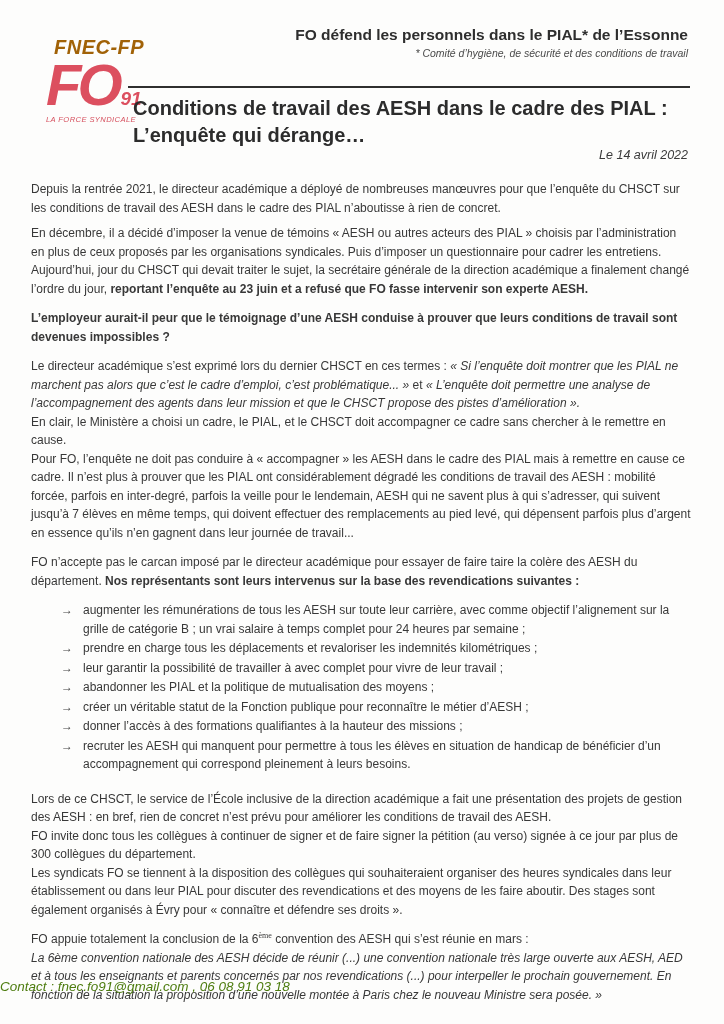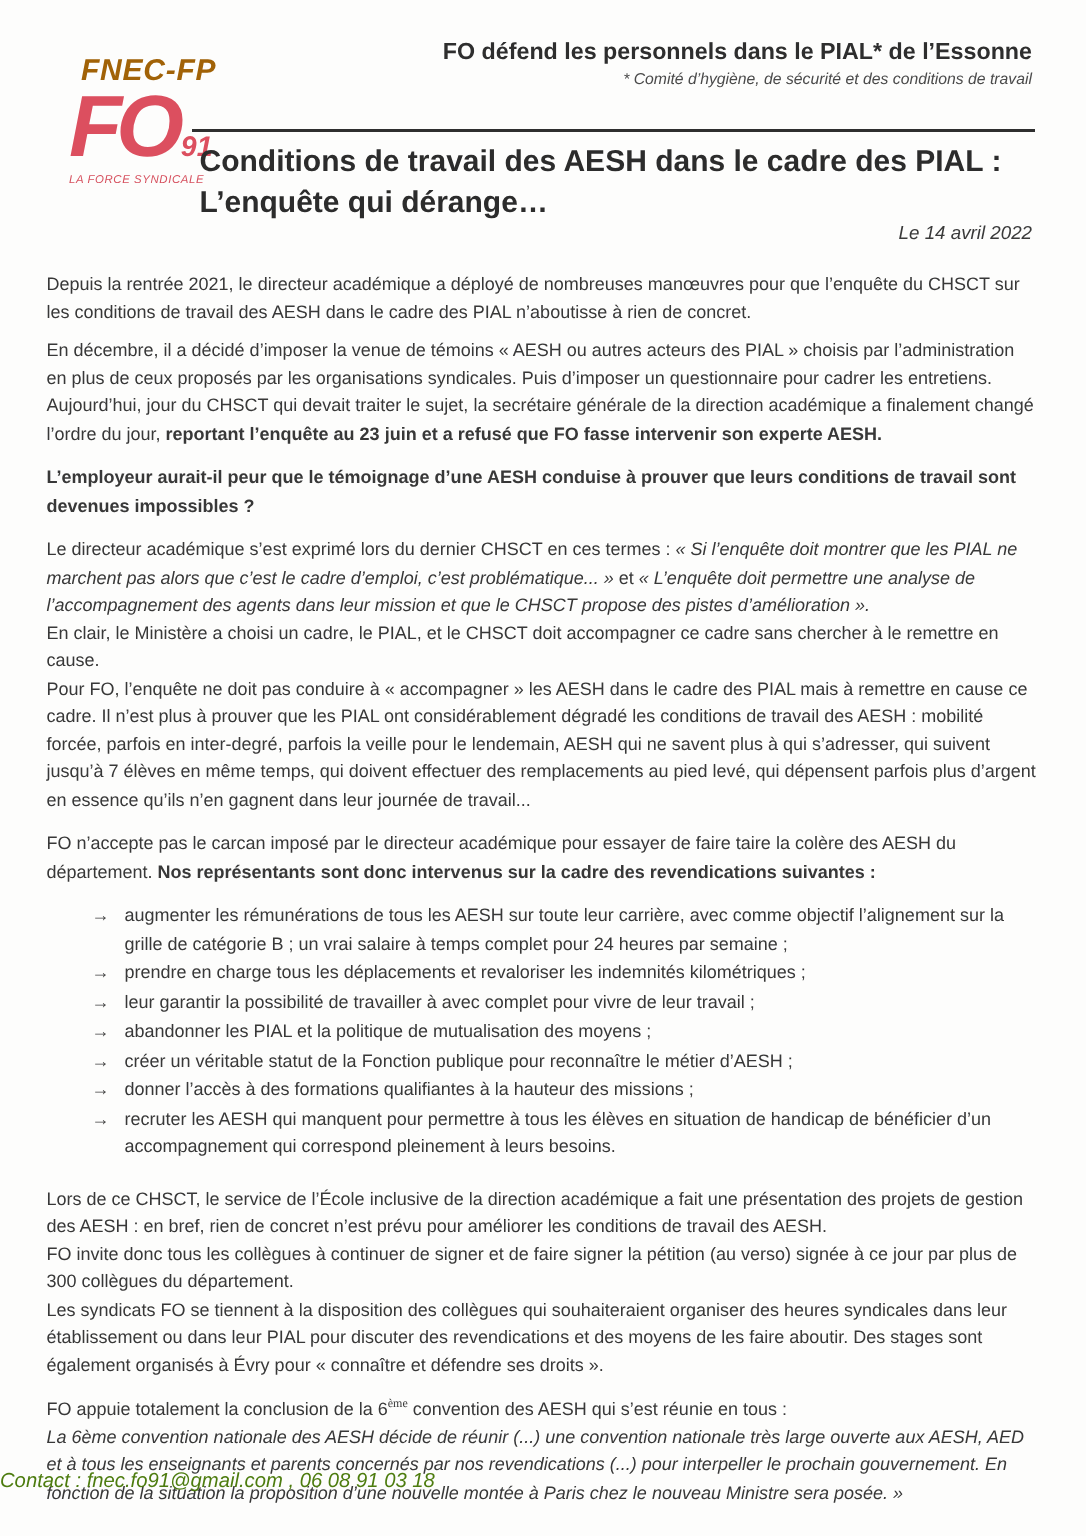--- a/index.html
+++ b/index.html
@@ -97,21 +97,21 @@
     <p class="gap-s"><span>En décembre, il a décidé d’imposer la venue de témoins « AESH ou autres acteurs des PIAL » choisis par l’administration en plus de ceux proposés par les organisations syndicales. Puis d’imposer un questionnaire pour cadrer les entretiens. Aujourd’hui, jour du CHSCT qui devait traiter le sujet, la secrétaire générale de la direction académique a finalement changé l’ordre du jour, </span><span class="b">reportant l’enquête au 23 juin et a refusé que FO fasse intervenir son experte AESH.</span></p>
 
     <p class="b gap-m">L’employeur aurait-il peur que le témoignage d’une AESH conduise à prouver que leurs conditions de travail sont devenues impossibles ?</p>
 
     <p class="gap-m"><span>Le directeur académique s’est exprimé lors du dernier CHSCT en ces termes : </span><span class="i">« Si l’enquête doit montrer que les PIAL ne marchent pas alors que c’est le cadre d’emploi, c’est problématique... »</span><span> et </span><span class="i">« L’enquête doit permettre une analyse de l’accompagnement des agents dans leur mission et que le CHSCT propose des pistes d’amélioration ».</span></p>
 
     <p>En clair, le Ministère a choisi un cadre, le PIAL, et le CHSCT doit accompagner ce cadre sans chercher à le remettre en cause.</p>
 
     <p>Pour FO, l’enquête ne doit pas conduire à « accompagner » les AESH dans le cadre des PIAL mais à remettre en cause ce cadre. Il n’est plus à prouver que les PIAL ont considérablement dégradé les conditions de travail des AESH : mobilité forcée, parfois en inter-degré, parfois la veille pour le lendemain, AESH qui ne savent plus à qui s’adresser, qui suivent jusqu’à 7 élèves en même temps, qui doivent effectuer des remplacements au pied levé, qui dépensent parfois plus d’argent en essence qu’ils n’en gagnent dans leur journée de travail...</p>
 
-    <p class="gap-m"><span>FO n’accepte pas le carcan imposé par le directeur académique pour essayer de faire taire la colère des AESH du département. </span><span class="b">Nos représentants sont donc intervenus sur la cadre des revendications suivantes :</span></p>
+    <p class="gap-m"><span>FO n’accepte pas le carcan imposé par le directeur académique pour essayer de faire taire la colère des AESH du département. </span><span class="b">Nos représentants sont leurs intervenus sur la base des revendications suivantes :</span></p>
 
     <ul class="demands">
       <li class="demand">
           <span class="arrow">→</span>
           <span>augmenter les rémunérations de tous les AESH sur toute leur carrière, avec comme objectif l’alignement sur la grille de catégorie B ; un vrai salaire à temps complet pour 24 heures par semaine ;</span>
         </li>
       <li class="demand">
           <span class="arrow">→</span>
           <span>prendre en charge tous les déplacements et revaloriser les indemnités kilométriques ;</span>
         </li>
@@ -134,20 +134,20 @@
       <li class="demand">
           <span class="arrow">→</span>
           <span>recruter les AESH qui manquent pour permettre à tous les élèves en situation de handicap de bénéficier d’un accompagnement qui correspond pleinement à leurs besoins.</span>
         </li>
     </ul>
 
     <p class="gap-l">Lors de ce CHSCT, le service de l’École inclusive de la direction académique a fait une présentation des projets de gestion des AESH : en bref, rien de concret n’est prévu pour améliorer les conditions de travail des AESH.</p>
     <p>FO invite donc tous les collègues à continuer de signer et de faire signer la pétition (au verso) signée à ce jour par plus de 300 collègues du département.</p>
     <p>Les syndicats FO se tiennent à la disposition des collègues qui souhaiteraient organiser des heures syndicales dans leur établissement ou dans leur PIAL pour discuter des revendications et des moyens de les faire aboutir. Des stages sont également organisés à Évry pour « connaître et défendre ses droits ».</p>
 
-    <p class="gap-m"><span>FO appuie totalement la conclusion de la 6</span><sup>ème</sup><span> convention des AESH qui s’est réunie en tous :</span></p>
+    <p class="gap-m"><span>FO appuie totalement la conclusion de la 6</span><sup>ème</sup><span> convention des AESH qui s’est réunie en mars :</span></p>
     <p class="i">La 6ème convention nationale des AESH décide de réunir (...) une convention nationale très large ouverte aux AESH, AED et à tous les enseignants et parents concernés par nos revendications (...) pour interpeller le prochain gouvernement. En fonction de la situation la proposition d’une nouvelle montée à Paris chez le nouveau Ministre sera posée. »</p>
 
   </div>
 
   <div class="contact">Contact : fnec.fo91@gmail.com , 06 08 91 03 18</div>
 
 </div>
 
 </body></html>

